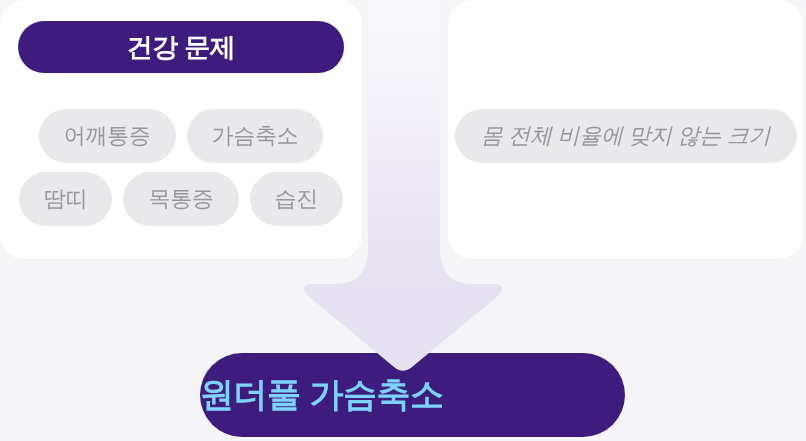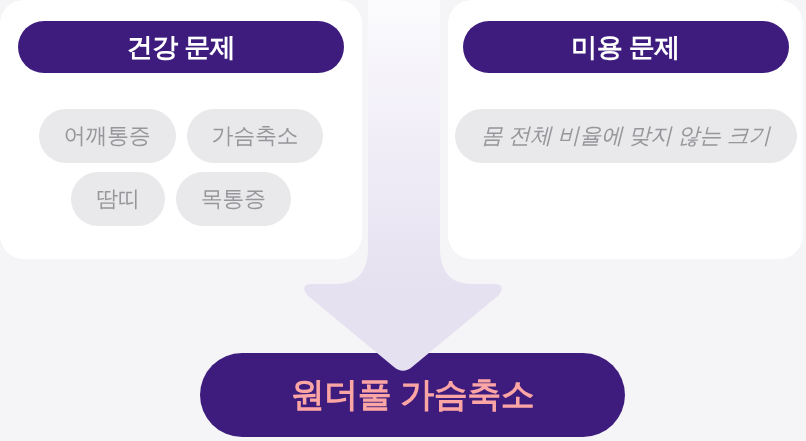--- a/index.html
+++ b/index.html
@@ -81,27 +81,27 @@
     font-style:italic;
   }
   .result-pill{
     position:absolute;
     left:200px;
     top:353px;
     width:425px;
     height:84px;
     border-radius:42px;
     background:var(--accent);
-    color:#fca5a5;
+    color:#7dd3fc;
     font-size:34px;
     font-weight:800;
     letter-spacing:-0.5px;
     display:flex;
     align-items:center;
-    justify-content:center;
+    justify-content:flex-start;
     white-space:nowrap;
   }
   .arrow-svg{
     position:absolute;
     left:0;
     top:0;
     width:806px;
     height:441px;
     pointer-events:none;
   }
@@ -113,25 +113,25 @@
 
   <div class="card card-left">
     <div class="card-title">건강 문제</div>
     <div class="tag-row row-1">
       <span class="tag">어깨통증</span>
       <span class="tag">가슴축소</span>
     </div>
     <div class="tag-row row-2">
       <span class="tag">땀띠</span>
       <span class="tag">목통증</span>
+      <span class="tag">습진</span>
     </div>
   </div>
 
   <div class="card card-right">
-    <div class="card-title">미용 문제</div>
     <div class="tag-row row-1">
       <span class="tag">몸 전체 비율에 맞지 않는 크기</span>
     </div>
   </div>
 
   <div class="result-pill">
     <span>원더풀 가슴축소</span>
   </div>
 
   <svg class="arrow-svg" viewBox="0 0 806 441" xmlns="http://www.w3.org/2000/svg">

